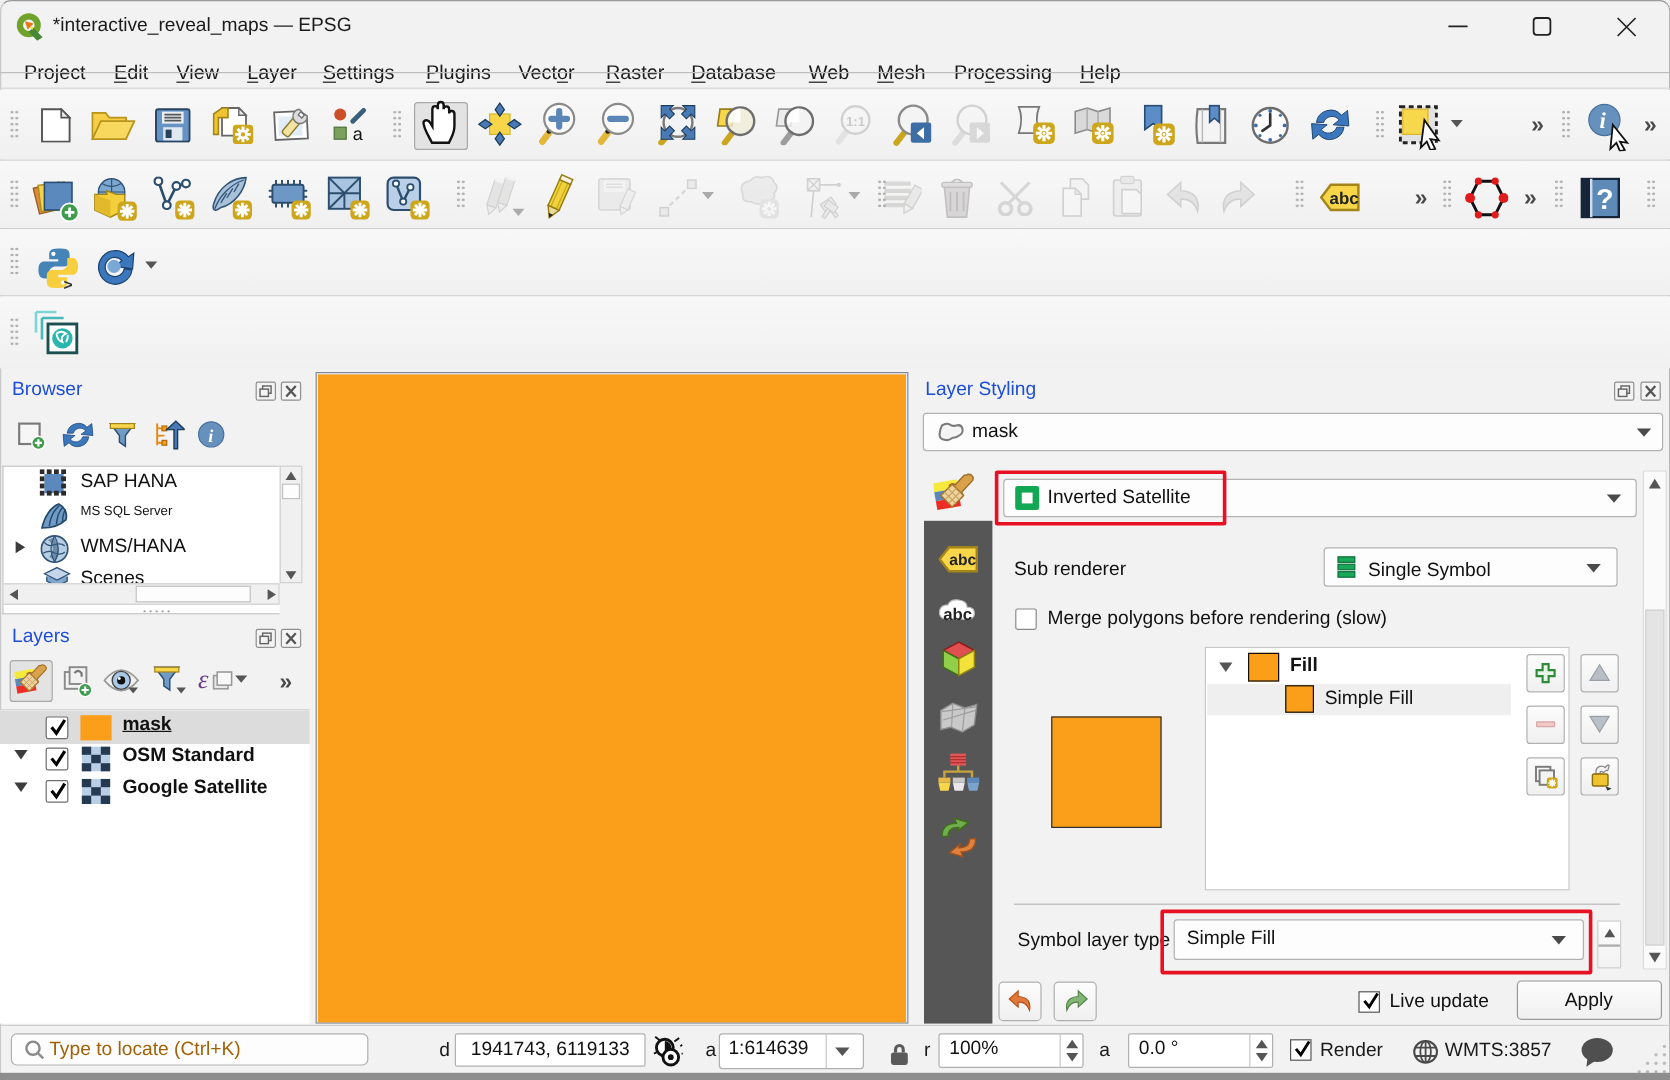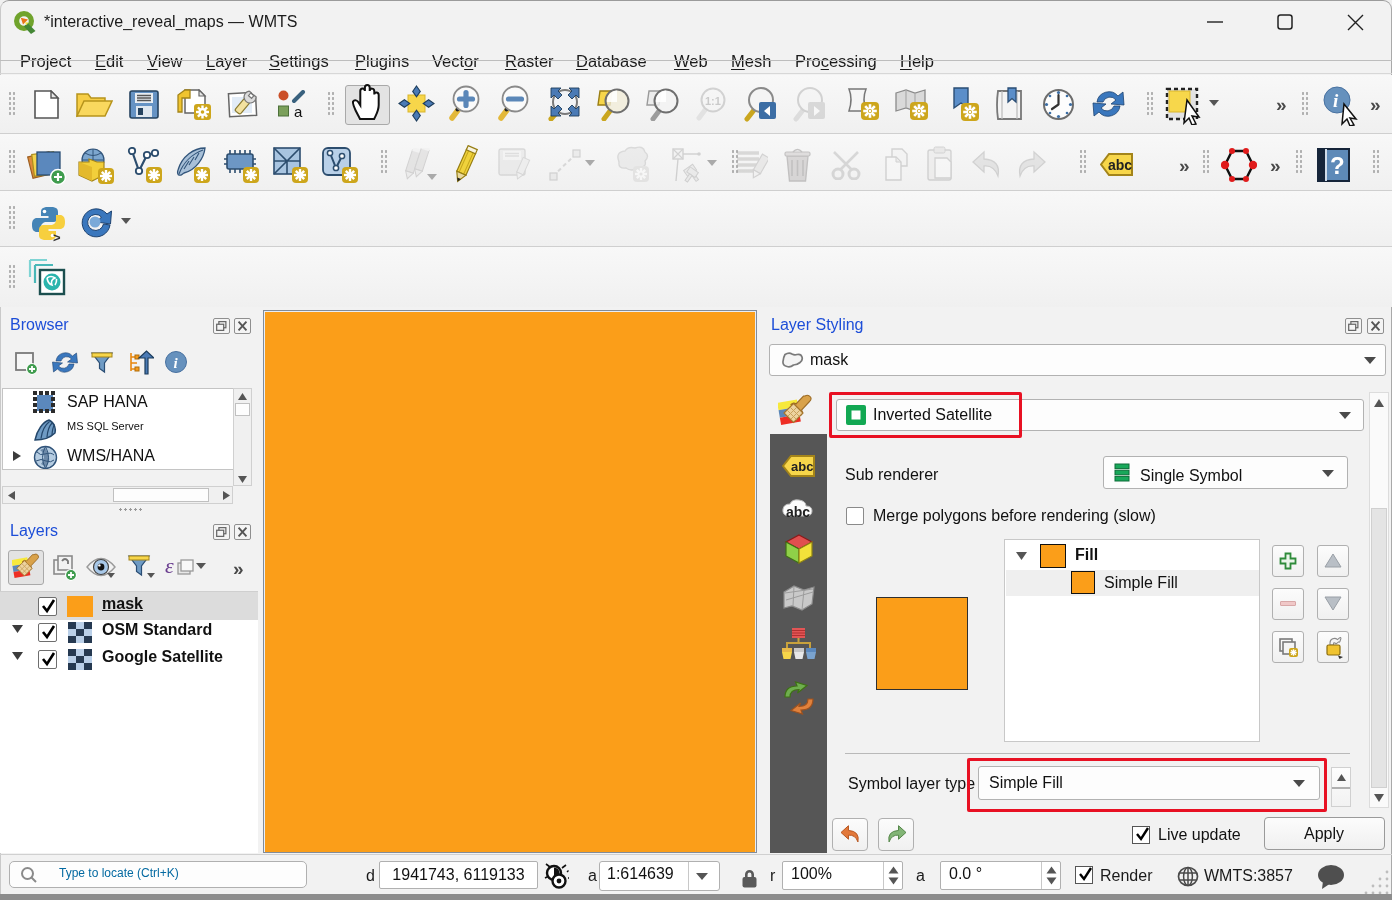--- a/index.html
+++ b/index.html
@@ -43,21 +43,21 @@
 <body>
 <div class="win"></div>
 
 <div class="titlebar">
   <svg class="abs" style="left:13px;top:10px" width="24" height="24" viewBox="0 0 24 24">
     <path d="M11 1 a10 10 0 1 0 0 20 a10 10 0 0 0 0 -20 z M11 6.2 a4.8 4.8 0 1 1 0 9.6 a4.8 4.8 0 0 1 0 -9.6 z" fill="#70a32c" fill-rule="evenodd"></path>
     <path d="M14.5 13 l8 8 -4.5 3 -7 -7.5 z" fill="#448735"></path>
     <path d="M7.8 7.8 L15 9.5 10 14.5 Z" fill="#e87617"></path>
     <path d="M11.8 12.6 l3.2 -0.4 -1.2 3 z" fill="#f6e93f"></path>
   </svg>
-  <div class="title-text">*interactive_reveal_maps — WMTS</div>
+  <div class="title-text">*interactive_reveal_maps — EPSG</div>
   <svg class="winbtn" style="left:1192px" width="46" height="44">
       <line x1="15" y1="22" x2="31" y2="22" stroke="#222" stroke-width="1.4"></line>
     </svg>
   <svg class="winbtn" style="left:1262px" width="46" height="44">
       <rect x="16" y="15" width="14" height="14" rx="2.5" fill="none" stroke="#222" stroke-width="1.5"></rect>
     </svg>
   <svg class="winbtn" style="left:1332px" width="46" height="44">
       <path d="M16 15 L31 30 M31 15 L16 30" stroke="#222" stroke-width="1.4"></path>
     </svg>
 </div>
@@ -622,21 +622,21 @@
       <path d="M3 3 v18 M3 7 h6 M3 13 h6 M3 19 h6" stroke="#e8870e" stroke-width="1.6" fill="none"></path>
       <rect x="7" y="5" width="4" height="4" fill="#f59a1a" stroke="#b06c08"></rect>
       <rect x="7" y="17" width="4" height="4" fill="#f59a1a" stroke="#b06c08"></rect>
       <path d="M17 24 V8 l-6 0 7.5-7 7.5 7 -6 0 V24 z" fill="#4a7ab5" stroke="#1d3d5c" stroke-width="1.2"></path>
     </svg>
  <svg class="icon" style="left:164px;top:350px" width="24" height="24" viewBox="0 0 24 24">
       <circle cx="12" cy="12" r="10.5" fill="#6691bd" stroke="#4871a0"></circle>
       <text x="9.5" y="18" font-size="15" font-style="italic" font-family="Liberation Serif" fill="#fff" font-weight="bold">i</text>
     </svg>
 
- <div class="treebox" style="left:2px;top:388px;width:231px;height:82px;border-right:none;overflow:hidden">
+ <div class="treebox" style="left:2px;top:388px;width:231px;height:124px;border-right:none;overflow:hidden">
   <svg class="abs" style="left:30px;top:2px" width="24" height="24" viewBox="0 0 24 24">
         <rect x="4" y="4" width="16" height="16" fill="#5b88bd"></rect>
         <g fill="#2b2b2b">
           <rect x="0" y="0" width="4" height="4"></rect>
           <rect x="6" y="0" width="4" height="4"></rect>
           <rect x="12" y="0" width="4" height="4"></rect>
           <rect x="18" y="0" width="4" height="4"></rect>
           <rect x="0" y="6" width="4" height="4"></rect>
           <rect x="18" y="6" width="4" height="4"></rect>
           <rect x="0" y="12" width="4" height="4"></rect>
@@ -876,21 +876,21 @@
         <rect x="2" y="2" width="14" height="4.6"></rect>
         <rect x="2" y="8.2" width="14" height="4.6"></rect>
         <rect x="2" y="14.4" width="14" height="4.6"></rect>
       </g>
     </svg>
  <div class="abs" style="left:1140px;top:467px;font-size:16px">Single Symbol</div>
 
  <div class="cb" style="left:846px;top:507px;width:18px;height:18px;border-color:#8a8a8a;border-radius:2px"></div>
  <div class="abs" style="left:873px;top:507px;font-size:16px">Merge polygons before rendering (slow)</div>
 
- <div class="treebox" style="left:1004px;top:539px;width:256px;height:203px;border-color:#c8c8c8">
+ <div class="treebox" style="left:1004px;top:539px;width:304px;height:203px;border-color:#c8c8c8">
   <svg class="abs" style="left:10px;top:11px" width="13" height="10" viewBox="0 0 13 10">
         <path d="M1 1 l11 0 -5.5 8 z" fill="#555"></path>
       </svg>
   <div class="abs" style="left:35px;top:4px;width:26px;height:24px;background:#fb9e19;border:1.4px solid #111"></div>
   <div class="abs" style="left:70px;top:6px;font-size:16px;font-weight:bold">Fill</div>
   <div class="abs" style="left:1px;top:30px;width:253px;height:26px;background:#efefef;"></div>
   <div class="abs" style="left:66px;top:31px;width:24px;height:23px;background:#fb9e19;border:1.4px solid #111"></div>
   <div class="abs" style="left:99px;top:34px;font-size:16px">Simple Fill</div>
  </div>
 
@@ -973,21 +973,21 @@
 </div>
 
 <div id="statusbar">
  <div class="abs" style="left:0;top:854px;width:1392px;height:1px;background:#d0d0d0"></div>
 
  <div class="field" style="left:9px;top:861px;width:298px;height:27px;border-radius:5px;background:#fdfdfd"></div>
  <svg class="abs" style="left:20px;top:866px" width="18" height="18" viewBox="0 0 18 18">
       <circle cx="7.5" cy="7.5" r="5.5" fill="none" stroke="#8a8a8a" stroke-width="2"></circle>
       <line x1="11.5" y1="11.5" x2="16" y2="16" stroke="#8a8a8a" stroke-width="2"></line>
     </svg>
- <div class="abs" style="left:59px;top:866px;font-size:12px;color:#0369a1">Type to locate (Ctrl+K)</div>
+ <div class="abs" style="left:41px;top:866px;font-size:16px;color:#a16207">Type to locate (Ctrl+K)</div>
 
  <div class="statustext" style="left:366px;top:867px">d</div>
  <div class="field" style="left:379px;top:861px;width:159px;height:28px;text-align:center;line-height:26px">1941743, 6119133</div>
 
  <svg class="abs" style="left:543px;top:862px" width="26" height="28" viewBox="0 0 26 28">
       <g stroke="#111" stroke-width="1.6" fill="none">
         <path d="M3 2 l4 3 M23 3 l-4 3 M2 16 l4 -2"></path>
       </g>
       <circle cx="11" cy="11" r="7" fill="#fff" stroke="#111" stroke-width="2.4"></circle>
       <path d="M11 5.5 a5.5 5.5 0 0 1 0 11" fill="#111"></path>

